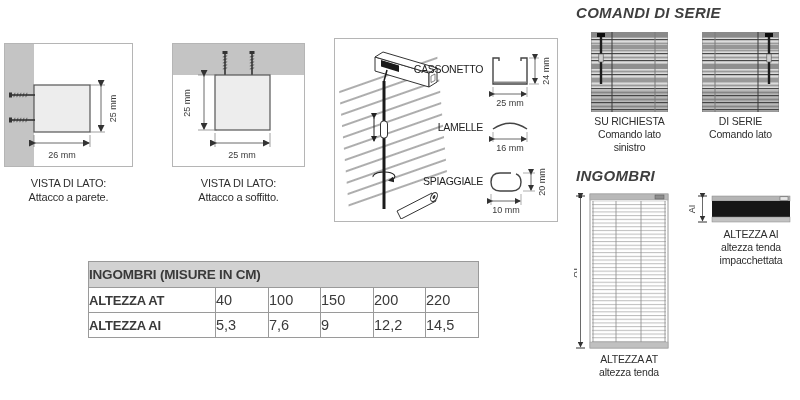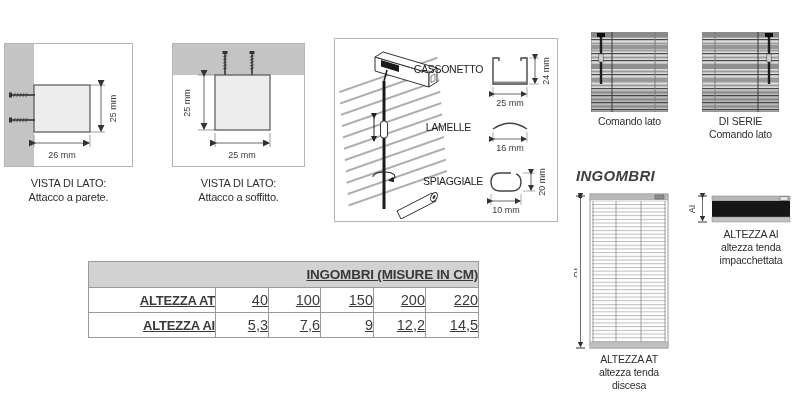--- a/index.html
+++ b/index.html
@@ -8,21 +8,21 @@
     width:800px; height:400px; position:relative; overflow:hidden;
     font-family:"Liberation Sans", sans-serif; color:#3a3a3a;
   }
   .abs { position:absolute; }
   .caption { text-align:center; font-size:11px; line-height:14px; color:#2e2e2e; letter-spacing:-0.2px; }
   .caption-sm { text-align:center; font-size:10.5px; line-height:13px; color:#2e2e2e; letter-spacing:-0.2px; }
   .heading { font-style:italic; font-weight:bold; font-size:15px; color:#3f3f3f; letter-spacing:0.3px; }
   .part-label { font-size:10.5px; color:#222; text-align:right; letter-spacing:-0.3px; }
   svg text { font-family:"Liberation Sans", sans-serif; fill:#3a3a3a; font-size:9px; }
   .spec-table { border-collapse:collapse; table-layout:fixed; width:390px; }
-  .spec-table th, .spec-table td { border:1px solid #9a9a9a; text-align:right; vertical-align:middle;text-decoration:underline; }
+  .spec-table th, .spec-table td { border:1px solid #9a9a9a; text-align:left; vertical-align:middle; }
   .spec-table .tbl-title { background:#d2d2d2; font-weight:bold; font-size:13.5px; color:#3a3a3a; height:26px; letter-spacing:-0.2px; }
   .spec-table .tbl-label { font-weight:bold; font-size:13px; color:#3a3a3a; letter-spacing:-0.2px; }
   .spec-table td { font-size:14.5px; color:#3a3a3a; height:25px; background:#fff; }
 </style>
 </head>
 <body>
 
 <div class="abs" style="left:0;top:0;width:800px;height:400px;">
 
   <svg class="abs" style="left:4px;top:43px;" width="129" height="124" viewBox="0 0 129 124">
@@ -126,21 +126,21 @@
       <line x1="37" y1="77" x2="37" y2="100" stroke="#222" stroke-width="1" marker-start="url(#m-iso)" marker-end="url(#m-iso)"></line>
       <path d="M36,136 a11,4.5 0 1 1 16,3.5" fill="none" stroke="#222" stroke-width="1.1" marker-end="url(#m-iso)"></path>
       <g stroke="#333" fill="#fff">
         <path d="M60,170 L95,152 L99,160 L64,178 Z" stroke-width="1"></path>
         <ellipse cx="97" cy="156" rx="3" ry="4.8" transform="rotate(26 97 156)" stroke-width="1"></ellipse>
         <ellipse cx="97" cy="156" rx="1.2" ry="2.2" transform="rotate(26 97 156)" fill="#333" stroke="none"></ellipse>
       </g>
     </svg>
 
     <div class="part-label abs" style="left:58px;top:24px;width:90px;">CASSONETTO</div>
-    <div class="part-label abs" style="left:46px;top:82px;width:90px;">LAMELLE</div>
+    <div class="part-label abs" style="left:58px;top:82px;width:90px;">LAMELLE</div>
     <div class="part-label abs" style="left:58px;top:136px;width:90px;">SPIAGGIALE</div>
 
     <svg class="abs" style="left:150px;top:12px;" width="74" height="58" viewBox="0 0 74 58">
       <defs>
         <marker id="m-cas" markerWidth="6" markerHeight="6" refX="5" refY="3" orient="auto" markerUnits="userSpaceOnUse">
           <path d="M0,0 L6,3 L0,6 Z" fill="#333"></path>
         </marker>
       </defs>
       <path d="M14,10 L14,7 L8,7 L8,33 L42,33 L42,7 L36,7 L36,10" fill="none" stroke="#444" stroke-width="1.4"></path>
       <line x1="9" y1="31.3" x2="41" y2="31.3" stroke="#888" stroke-width="1.6"></line>
@@ -188,20 +188,21 @@
       </g>
       <g>
         <line x1="6" y1="27" x2="6" y2="38" stroke="#777" stroke-width="0.6"></line>
         <line x1="36" y1="27" x2="36" y2="38" stroke="#777" stroke-width="0.6"></line>
         <line x1="7" y1="34" x2="35" y2="34" stroke="#444" stroke-width="0.8" marker-start="url(#m-spi)" marker-end="url(#m-spi)"></line>
         <text x="21" y="46" text-anchor="middle" font-size="8.5">10 mm</text>
       </g>
     </svg>
   </div>
 
+  <div class="heading abs" style="left:576px;top:4px;">COMANDI DI SERIE</div>
 
   <svg class="abs" style="left:591px;top:32px;" width="77" height="80" viewBox="0 0 77 80">
     <defs>
       <pattern id="pat-cb" width="77" height="7" patternUnits="userSpaceOnUse">
         <rect width="77" height="7" fill="#dcdcdc"></rect>
         <rect y="0" width="77" height="1.2" fill="#474747"></rect>
         <rect y="3.6" width="77" height="1.8" fill="#9a9a9a"></rect>
       </pattern>
     </defs>
     <rect x="0" y="0" width="77" height="80" fill="url(#pat-cb)" stroke="#777" stroke-width="0.8"></rect>
@@ -212,21 +213,23 @@
     <rect y="58" width="77" height="22" fill="#3f3f3f" opacity="0.22"></rect>
     <line x1="21" y1="0" x2="21" y2="80" stroke="#3a3a3a" stroke-width="1"></line>
     <line x1="64" y1="0" x2="64" y2="80" stroke="#7a7a7a" stroke-width="1"></line>
     <g>
       <line x1="10" y1="3" x2="10" y2="52" stroke="#1d1d1d" stroke-width="2.4"></line>
       <rect x="6" y="1" width="8" height="4" fill="#0e0e0e"></rect>
       <rect x="7.8" y="22" width="4.4" height="8" fill="#cfcfcf" stroke="#555" stroke-width="0.6"></rect>
     </g>
   </svg>
   <div class="caption-sm abs" style="left:579px;top:115px;width:101px;">
+    <div>SU RICHIESTA</div>
     <div>Comando lato</div>
+    <div>sinistro</div>
   </div>
 
   <svg class="abs" style="left:702px;top:32px;" width="77" height="80" viewBox="0 0 77 80">
     <rect x="0" y="0" width="77" height="80" fill="url(#pat-cb)" stroke="#777" stroke-width="0.8"></rect>
     <rect x="0" y="0" width="77" height="5.5" fill="#8a8a8a"></rect>
     <rect y="13" width="77" height="4" fill="#969696"></rect>
     <rect y="32" width="77" height="5" fill="#8f8f8f"></rect>
     <rect y="46" width="77" height="4" fill="#999999"></rect>
     <rect y="58" width="77" height="22" fill="#3f3f3f" opacity="0.22"></rect>
     <line x1="56" y1="0" x2="56" y2="80" stroke="#3a3a3a" stroke-width="1"></line>
@@ -266,21 +269,20 @@
     <rect x="18" y="9" width="74" height="141" fill="url(#pat-tall)"></rect>
     <line x1="19" y1="9" x2="19" y2="150" stroke="#8a8a8a" stroke-width="0.8"></line>
     <line x1="42" y1="9" x2="42" y2="150" stroke="#8a8a8a" stroke-width="0.8"></line>
     <line x1="67" y1="9" x2="67" y2="150" stroke="#8a8a8a" stroke-width="0.8"></line>
     <line x1="91" y1="9" x2="91" y2="150" stroke="#8a8a8a" stroke-width="0.8"></line>
     <rect x="16" y="150" width="78" height="6" fill="#c0c0c0" stroke="#9a9a9a" stroke-width="0.5"></rect>
   </svg>
   <div class="caption-sm abs" style="left:574px;top:353px;width:110px;">
     <div>ALTEZZA AT</div>
     <div>altezza tenda</div>
-    <div>discesa</div>
   </div>
 
   <svg class="abs" style="left:688px;top:192px;" width="104" height="34" viewBox="0 0 104 34">
     <defs>
       <marker id="m-pack" markerWidth="6" markerHeight="6" refX="5" refY="3" orient="auto" markerUnits="userSpaceOnUse">
         <path d="M0,0 L6,3 L0,6 Z" fill="#333"></path>
       </marker>
     </defs>
     <g>
       <line x1="10" y1="4" x2="19" y2="4" stroke="#333" stroke-width="1"></line>

